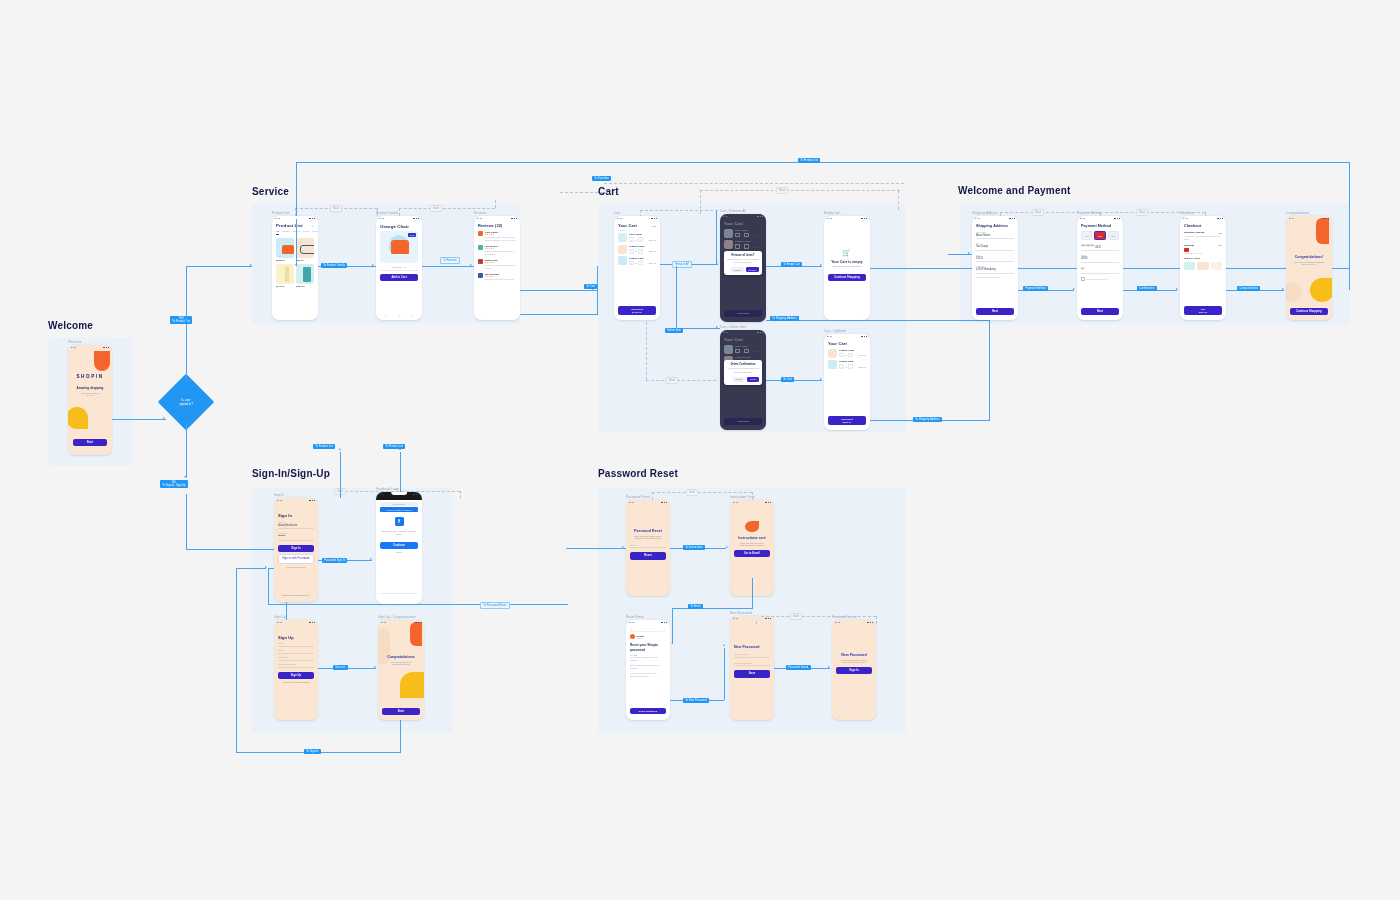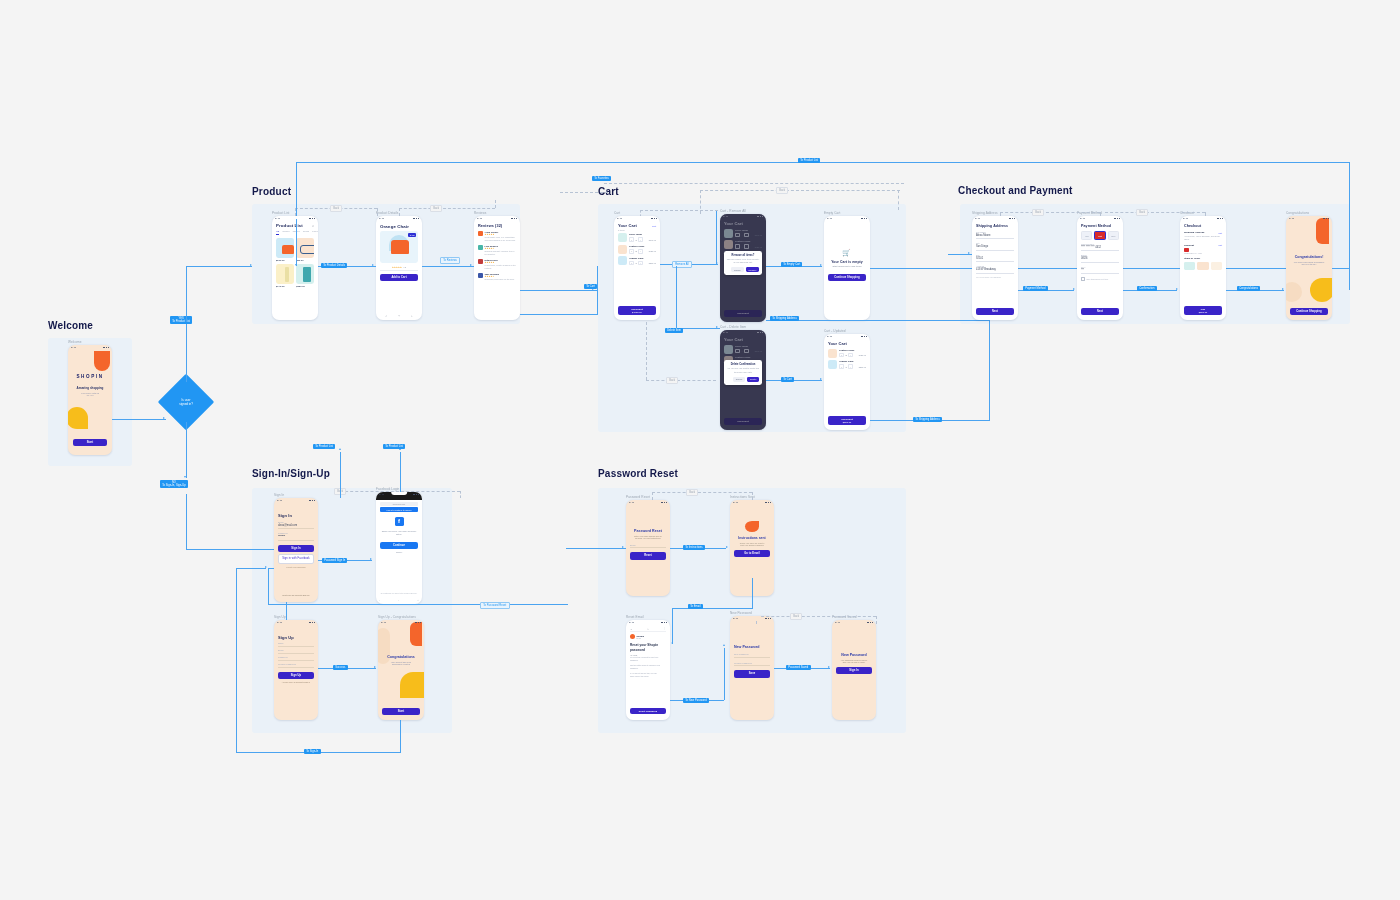--- a/index.html
+++ b/index.html
@@ -135,25 +135,25 @@
   
   .blob{position:absolute;}
 </style>
 </head>
 <body>
 
 <div id="canvas">
     <div class="abs group-panel" style="left:48px;top:338px;width:84px;height:128px"></div>
     <div class="group-title" style="left:48px;top:320px;font-size:10px">Welcome</div>
     <div class="abs group-panel" style="left:252px;top:204px;width:268px;height:120px"></div>
-    <div class="group-title" style="left:252px;top:186px;font-size:10px">Product</div>
+    <div class="group-title" style="left:252px;top:186px;font-size:10px">Service</div>
     <div class="abs group-panel" style="left:598px;top:204px;width:308px;height:228px"></div>
     <div class="group-title" style="left:598px;top:186px;font-size:10px">Cart</div>
     <div class="abs group-panel" style="left:960px;top:204px;width:390px;height:120px"></div>
-    <div class="group-title" style="left:958px;top:185px;font-size:10px">Checkout and Payment</div>
+    <div class="group-title" style="left:958px;top:185px;font-size:10px">Welcome and Payment</div>
     <div class="abs group-panel" style="left:252px;top:488px;width:200px;height:245px"></div>
     <div class="group-title" style="left:252px;top:468px;font-size:10px">Sign-In/Sign-Up</div>
     <div class="abs group-panel" style="left:598px;top:488px;width:308px;height:245px"></div>
     <div class="group-title" style="left:598px;top:468px;font-size:10px">Password Reset</div>
     <div class="frame-label" style="left:68px;top:340px">Welcome</div>
     <div class="phone cream" style="left: 68px; top: 345px; width: 44px; height: 110px; background: rgb(250, 230, 211);">
       <div class="notch"></div>
       <div class="statusbar">
         <div class="sb-t">9:41</div>
         <div class="sb-i">

